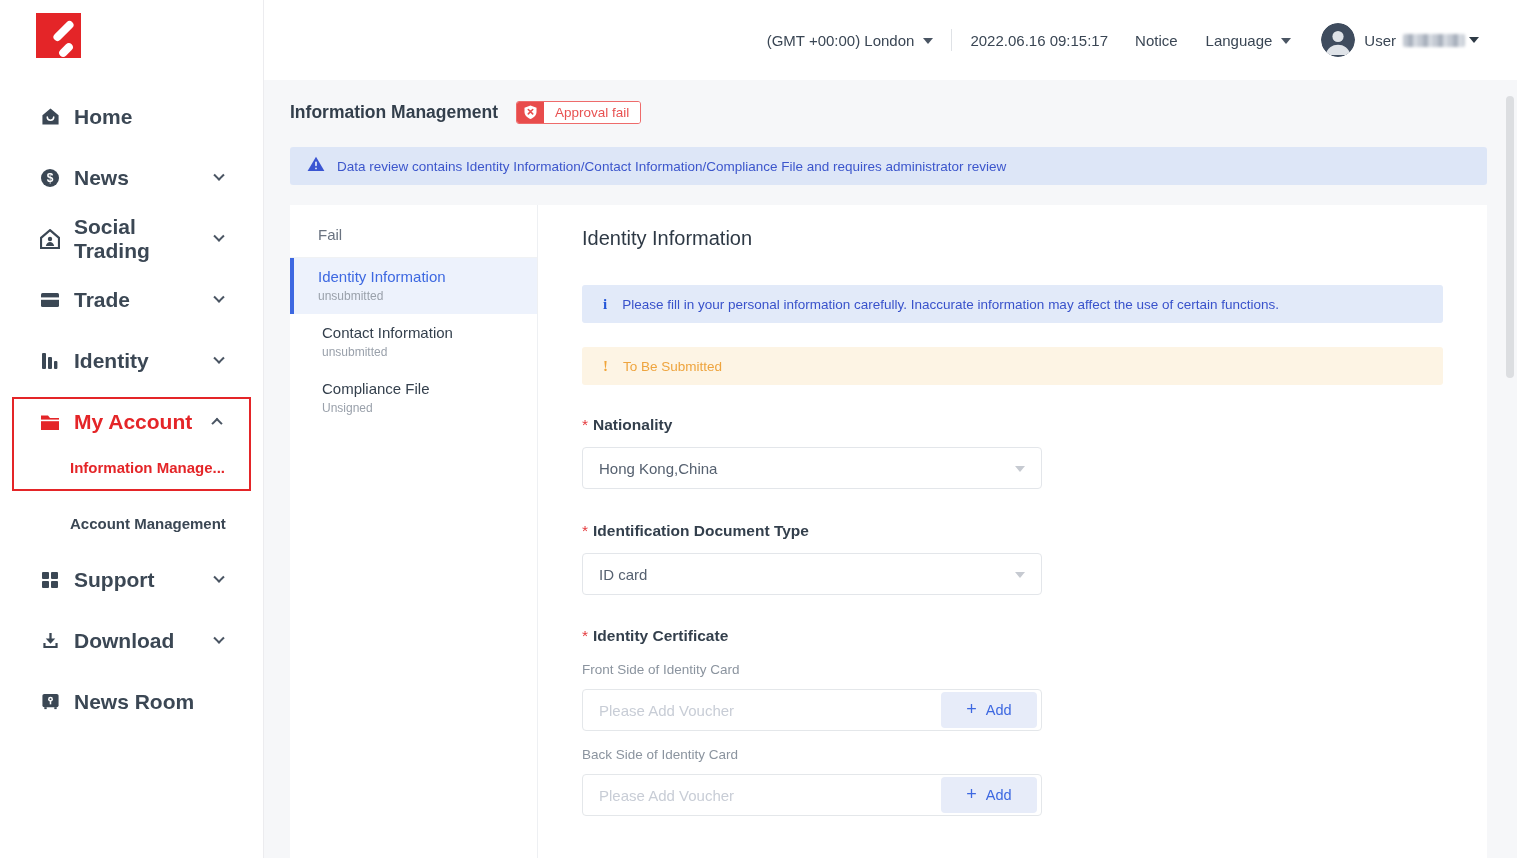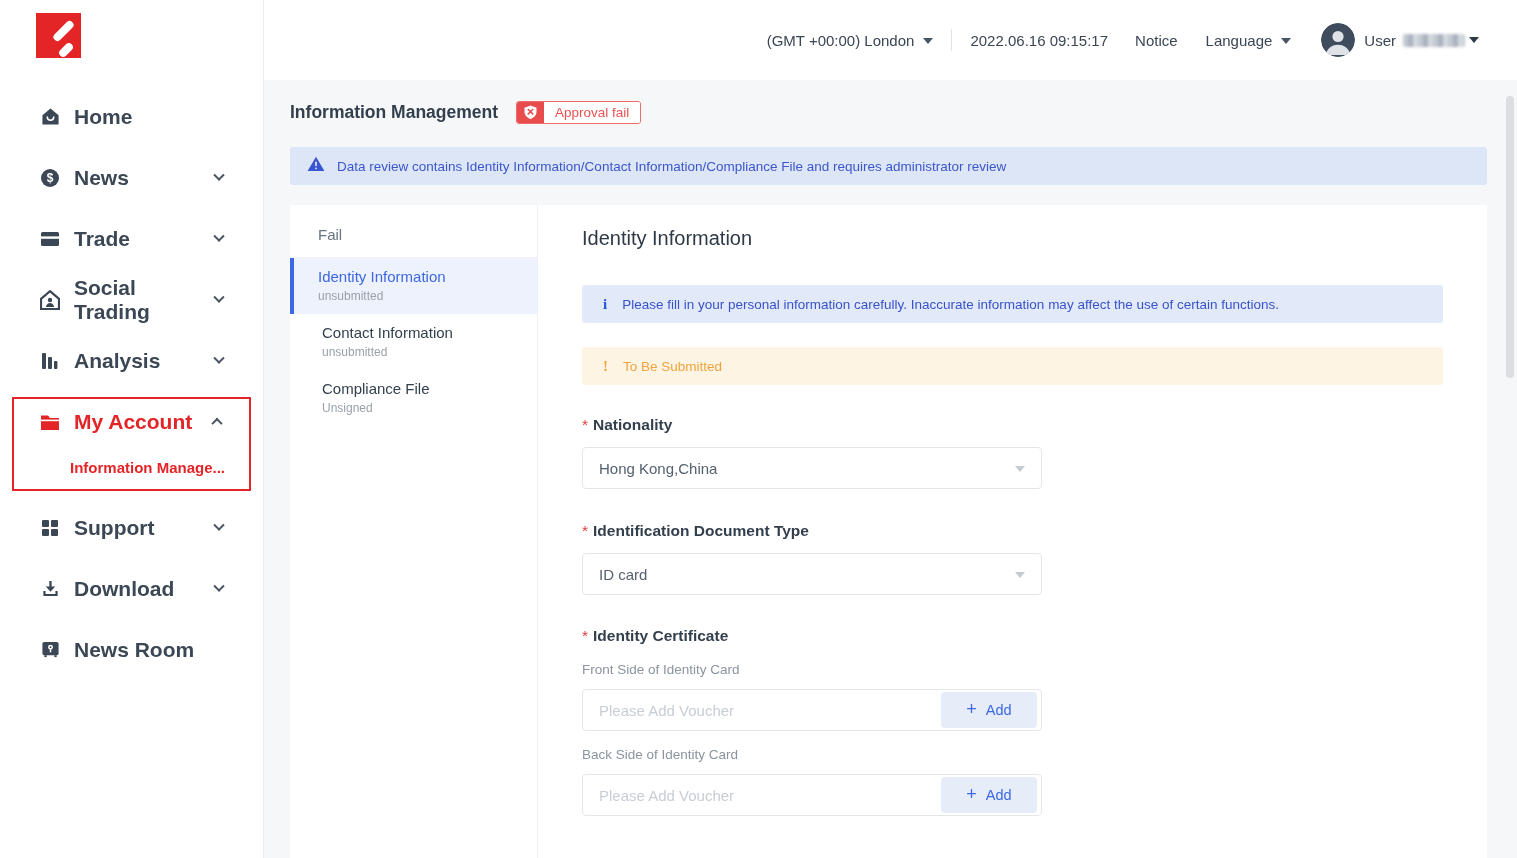--- a/index.html
+++ b/index.html
@@ -114,69 +114,72 @@
               <circle cx="10" cy="10" r="9" fill="#3b4754"></circle>
               <text x="10" y="14.2" text-anchor="middle" font-size="12" font-weight="bold" fill="#fff" font-family="sans-serif">$</text>
             </svg>
         </span>
         <span class="lbl">News</span>
         <span class="chev down"></span>
       </div>
 
       <div class="nav-item">
         <span class="ic">
-          <svg width="20" height="16" viewBox="0 0 20 16">
-              <rect x="1" y="1" width="18" height="14" rx="1.5" fill="#3b4754"></rect>
-              <rect x="1" y="5.4" width="18" height="2.4" fill="#fff"></rect>
-            </svg>
-        </span>
-        <span class="lbl">Trade</span>
-        <span class="chev down"></span>
-      </div>
-
-      <div class="nav-item">
-        <span class="ic">
           <svg width="20" height="20" viewBox="0 0 20 20">
               <path d="M10 1.2l9 7.6V19H1V8.8z" fill="none" stroke="#3b4754" stroke-width="2.2"></path>
               <circle cx="10" cy="10" r="2.2" fill="#3b4754"></circle>
               <path d="M5.8 17c.6-2.6 2.3-3.9 4.2-3.9s3.6 1.3 4.2 3.9z" fill="#3b4754"></path>
             </svg>
         </span>
         <span class="lbl">Social Trading</span>
         <span class="chev down"></span>
       </div>
 
       <div class="nav-item">
         <span class="ic">
+          <svg width="20" height="16" viewBox="0 0 20 16">
+              <rect x="1" y="1" width="18" height="14" rx="1.5" fill="#3b4754"></rect>
+              <rect x="1" y="5.4" width="18" height="2.4" fill="#fff"></rect>
+            </svg>
+        </span>
+        <span class="lbl">Trade</span>
+        <span class="chev down"></span>
+      </div>
+
+      <div class="nav-item">
+        <span class="ic">
           <svg width="18" height="18" viewBox="0 0 18 18">
               <rect x="1" y="1" width="4" height="16" rx="1" fill="#3b4754"></rect>
               <rect x="7" y="5" width="4" height="12" rx="1" fill="#3b4754"></rect>
               <rect x="13" y="9" width="3.4" height="8" rx="1" fill="#3b4754"></rect>
             </svg>
         </span>
-        <span class="lbl">Analysis</span>
+        <span class="lbl">Identity</span>
         <span class="chev down"></span>
       </div>
 
       <div class="active-box">
         <div class="nav-item">
           <span class="ic">
             <svg width="20" height="17" viewBox="0 0 20 17">
                 <path d="M1 1.5h7l2 2.5h9V16H1z" fill="#e42528"></path>
                 <rect x="1" y="5.6" width="18" height="1.6" fill="#fff"></rect>
               </svg>
           </span>
           <span class="lbl">My Account</span>
           <span class="chev up"></span>
         </div>
         <div class="nav-sub">
           <span>Information Manage...</span>
         </div>
       </div>
 
+      <div class="nav-sub">
+        <span>Account Management</span>
+      </div>
 
       <div class="nav-item">
         <span class="ic">
           <svg width="18" height="18" viewBox="0 0 18 18">
               <rect x="1" y="1" width="7" height="7" rx="1" fill="#3b4754"></rect>
               <rect x="10" y="1" width="7" height="7" rx="1" fill="#3b4754"></rect>
               <rect x="1" y="10" width="7" height="7" rx="1" fill="#3b4754"></rect>
               <rect x="10" y="10" width="7" height="7" rx="1" fill="#3b4754"></rect>
             </svg>
         </span>

